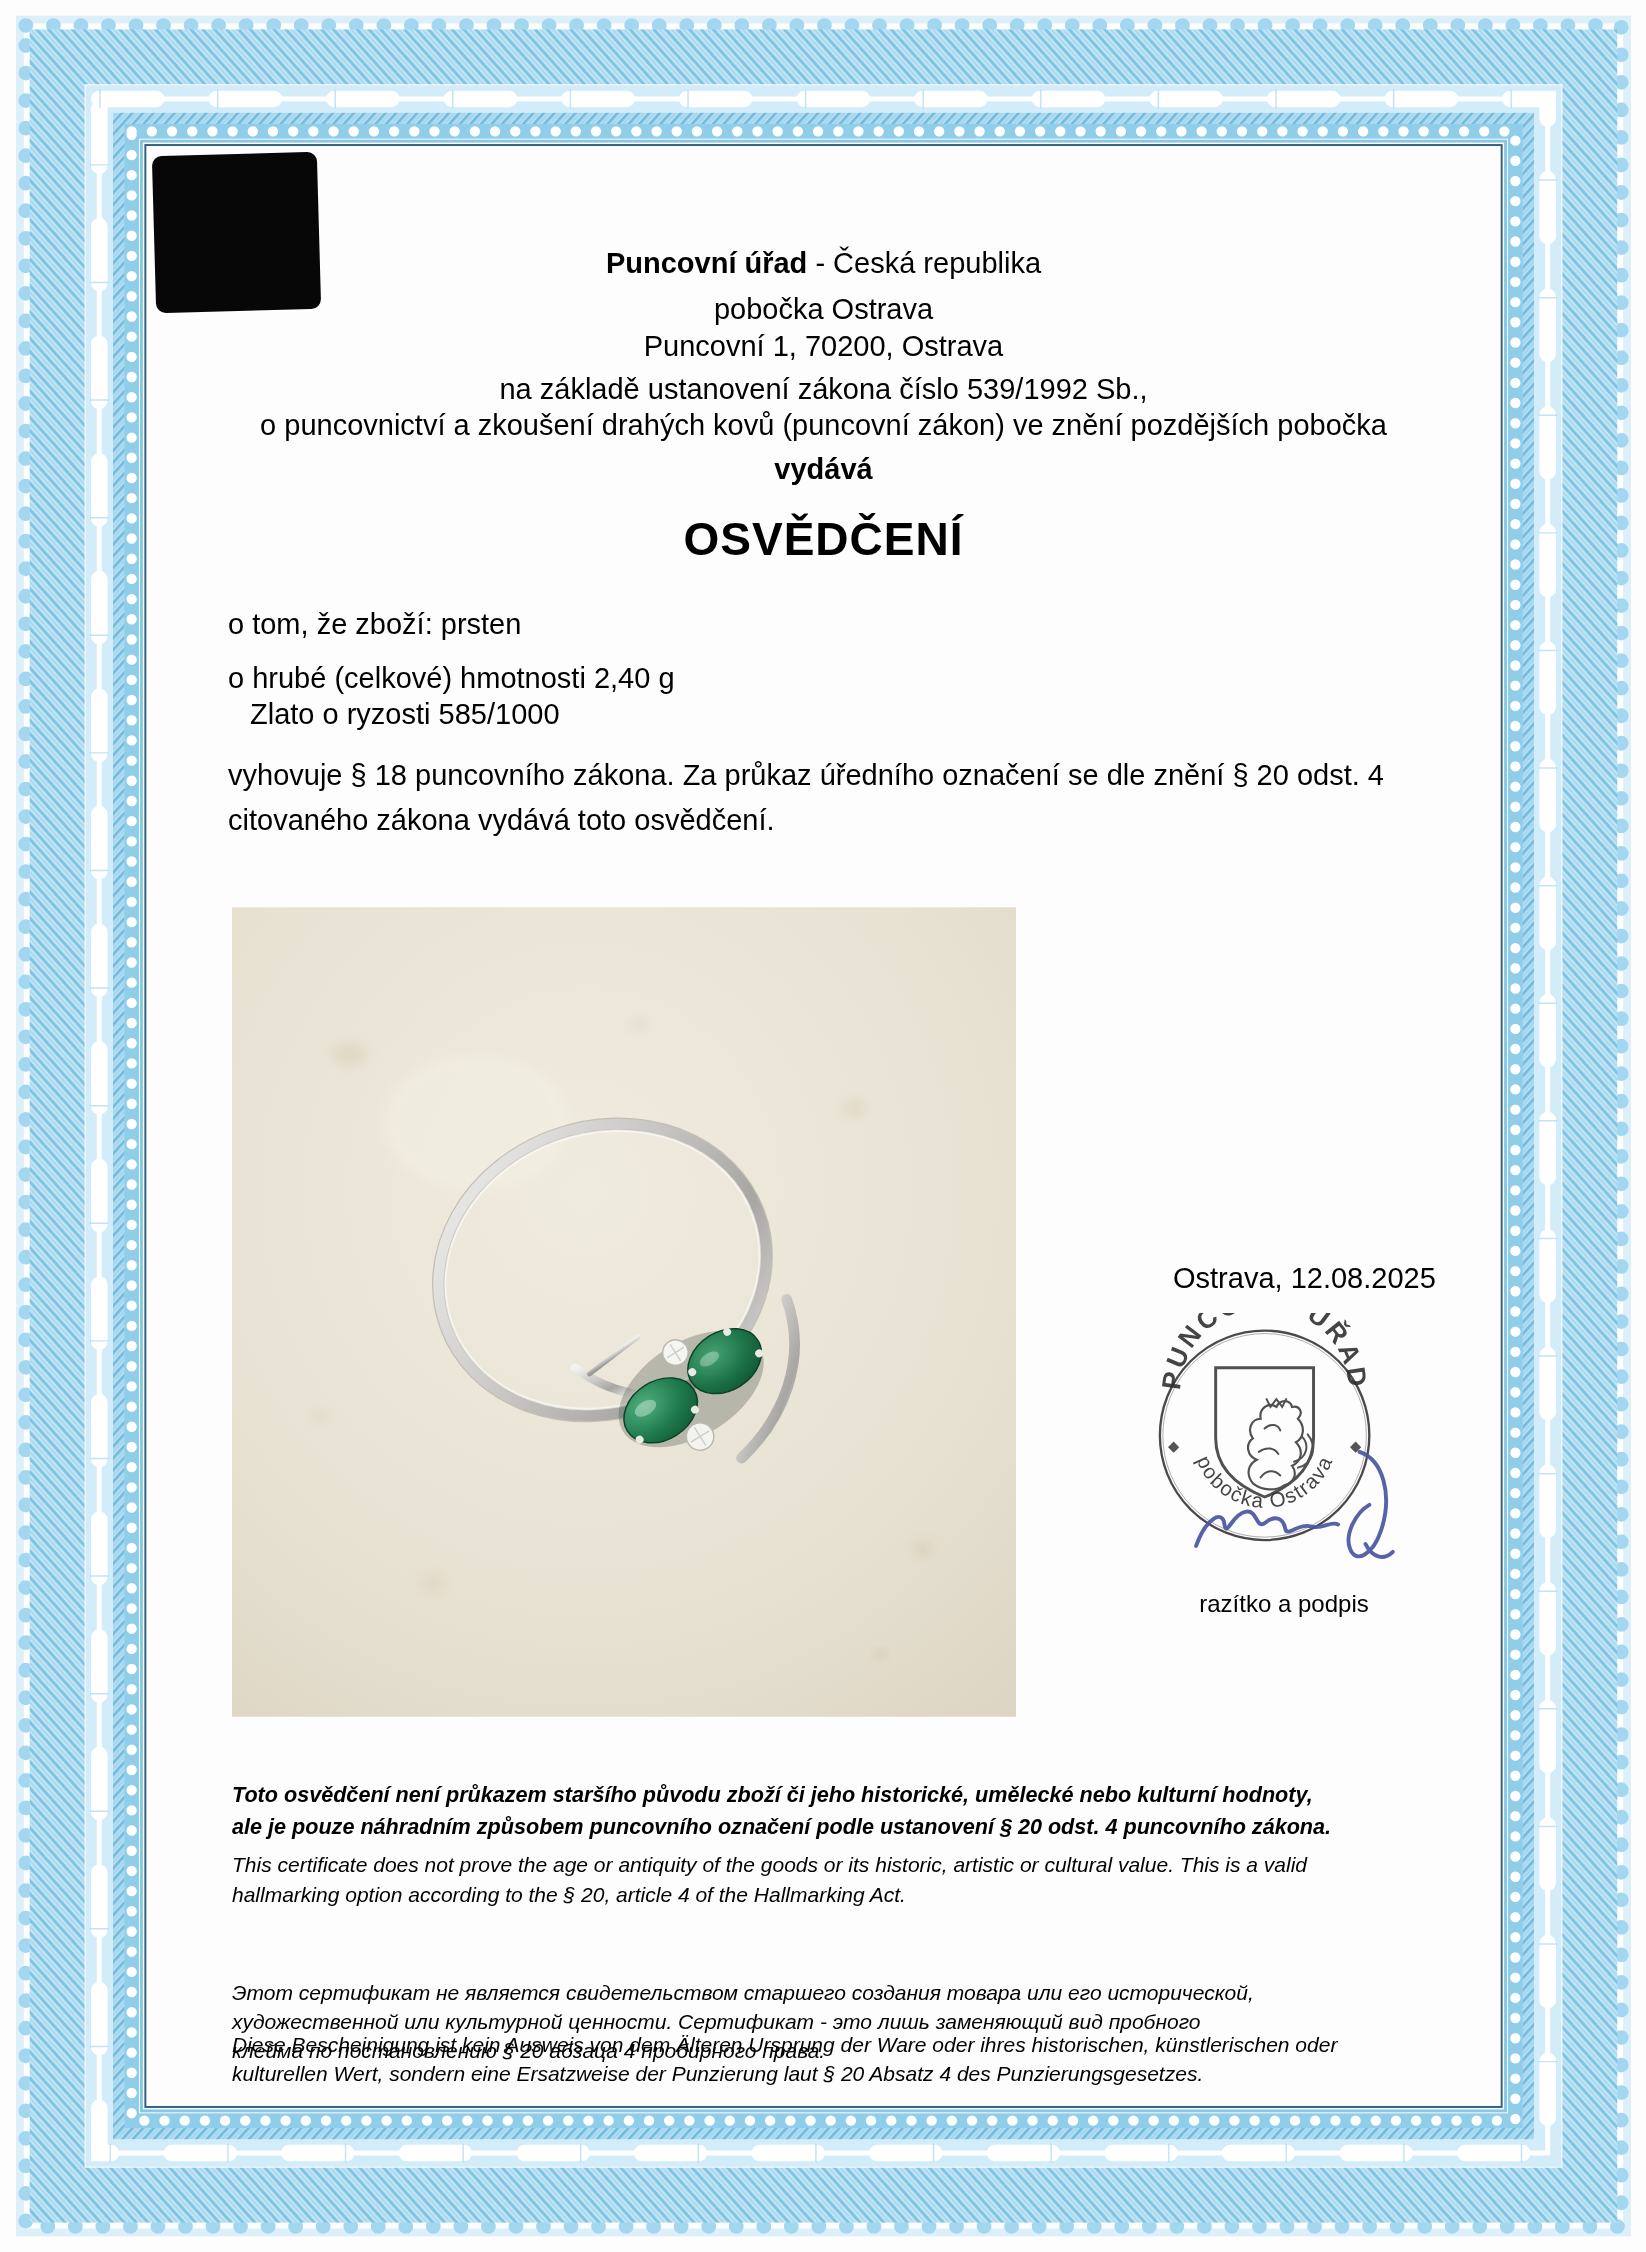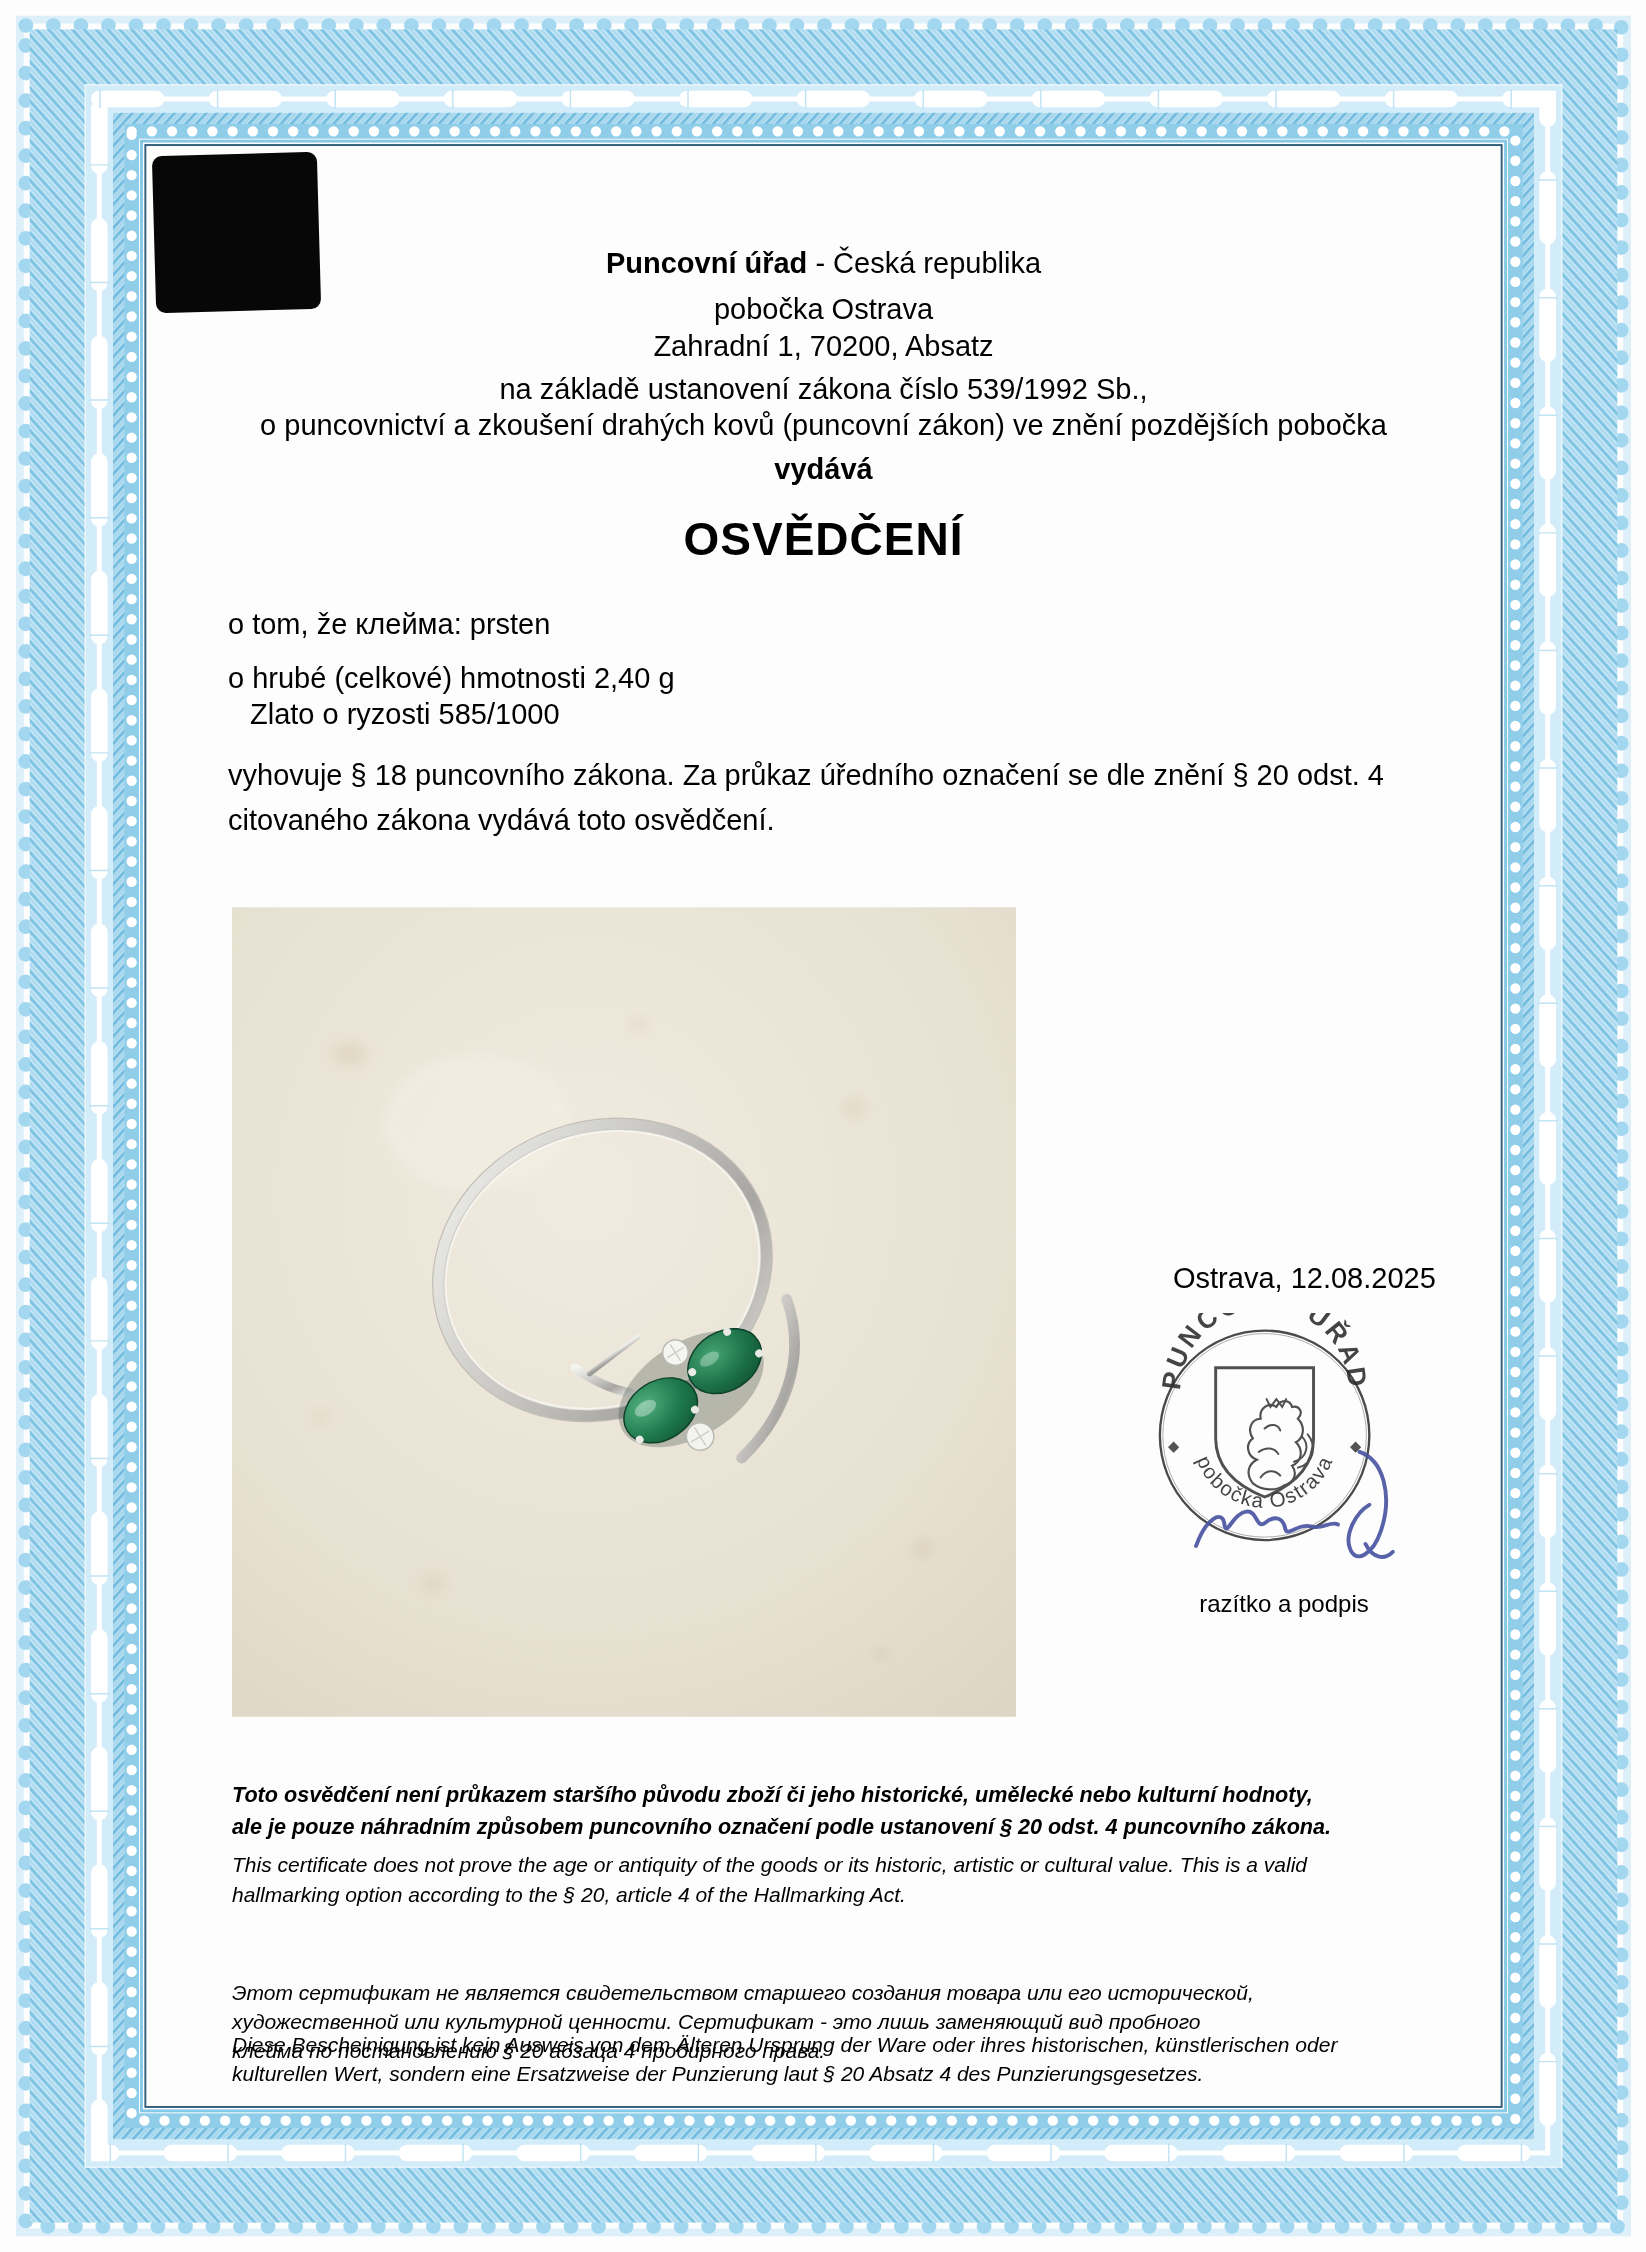--- a/index.html
+++ b/index.html
@@ -64,29 +64,29 @@
     <rect x="134" y="134" width="1412" height="2030" fill="none" stroke="#ffffff" stroke-width="10.5" stroke-dasharray="0.1 20.5" stroke-linecap="round"></rect>
 
     <rect x="144" y="144" width="1392" height="2010" fill="none" stroke="#86c8e6" stroke-width="3"></rect>
     <rect x="148" y="148" width="1384" height="2002" fill="none" stroke="#33607e" stroke-width="2"></rect>
   </svg>
 
   <div class="black-box"></div>
 
   <div class="center-line t30" style="top:247px"><span class="bold">Puncovní úřad</span><span> - Česká republika</span></div>
   <div class="center-line t30" style="top:293px">pobočka Ostrava</div>
-  <div class="center-line t30" style="top:330px">Zahradní 1, 70200, Absatz</div>
+  <div class="center-line t30" style="top:330px">Puncovní 1, 70200, Ostrava</div>
 
   <div class="center-line t30" style="top:373px">na základě ustanovení zákona číslo 539/1992 Sb.,</div>
   <div class="center-line t30" style="top:409px">o puncovnictví a zkoušení drahých kovů (puncovní zákon) ve znění pozdějších pobočka</div>
   <div class="center-line t30 bold" style="top:453px">vydává</div>
 
   <div class="center-line title" style="top:512px">OSVĚDČENÍ</div>
 
-  <div class="left-line" style="top:608px">o tom, že клейма: prsten</div>
+  <div class="left-line" style="top:608px">o tom, že zboží: prsten</div>
   <div class="left-line" style="top:662px">o hrubé (celkové) hmotnosti 2,40 g</div>
   <div class="left-line" style="top:698px;left:250px">Zlato o ryzosti 585/1000</div>
   <div class="left-line" style="top:753px;line-height:45px;white-space:pre-line">vyhovuje § 18 puncovního zákona. Za průkaz úředního označení se dle znění § 20 odst. 4<br>citovaného zákona vydává toto osvědčení.</div>
 
   <div class="photo-frame">
     <svg width="784" height="810" viewBox="0 0 800 826" aria-hidden="true">
       <defs>
         <radialGradient id="phBg" cx="45%" cy="35%" r="85%">
           <stop offset="0%" stop-color="#f0ebdf"></stop>
           <stop offset="65%" stop-color="#e7e1d2"></stop>

